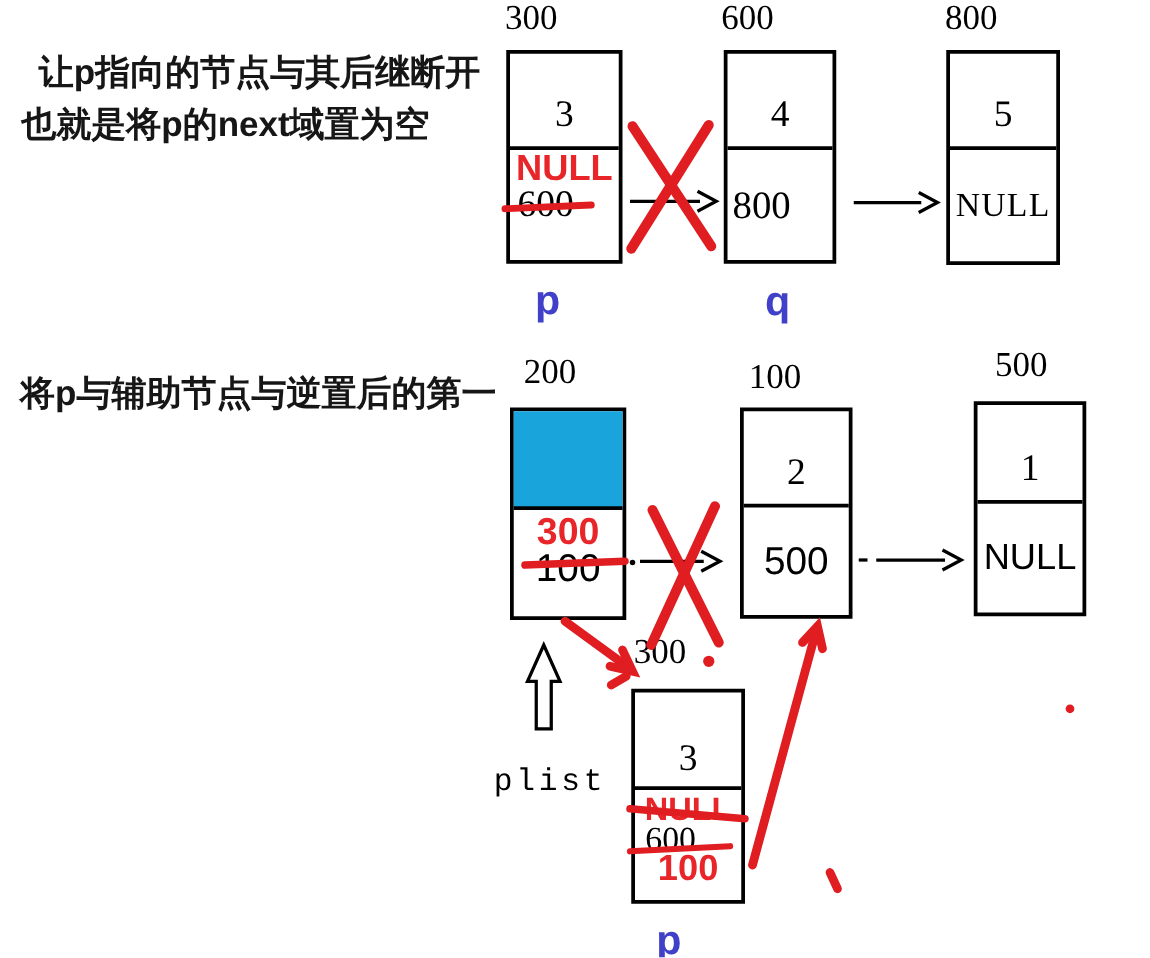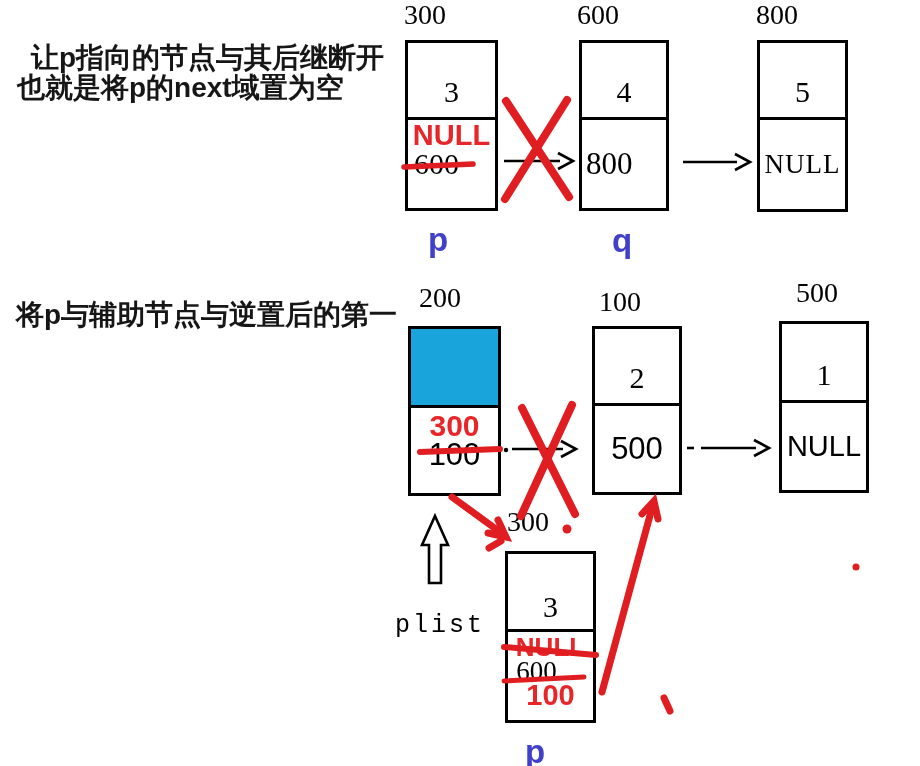--- a/index.html
+++ b/index.html
@@ -33,21 +33,21 @@
   .n300b-null{font-size:26px;line-height:25px;margin-top:3px;}
   .n300b-600{font-family:"Liberation Serif",serif;font-size:27px;line-height:23px;padding-right:28px;color:#000;}
   .n300b-100{font-size:29px;line-height:24px;}
 </style>
 </head>
 <body>
 
 <div id="canvas">
 
   <div class="abs caption" style="left:31px;top:42px;">让p指向的节点与其后继断开</div>
-  <div class="abs caption" style="left:17px;top:72px;">也就是将p的next域置为空</div>
+  <div class="abs caption" style="left:17px;top:84px;">也就是将p的next域置为空</div>
 
   <div class="abs addr" style="left:404px;top:0px;">300</div>
   <div class="abs node" style="left:405px;top:40px;width:93px;height:171px;">
     <div class="vcell" style="height:77px;">3</div>
     <div class="pcell">
       <div class="ptr-line sans red-t n300t-null">NULL</div>
       <div class="ptr-line serif n300t-600">600</div>
     </div>
   </div>
   <div class="abs blue-label" style="left:428px;top:223px;">p</div>

